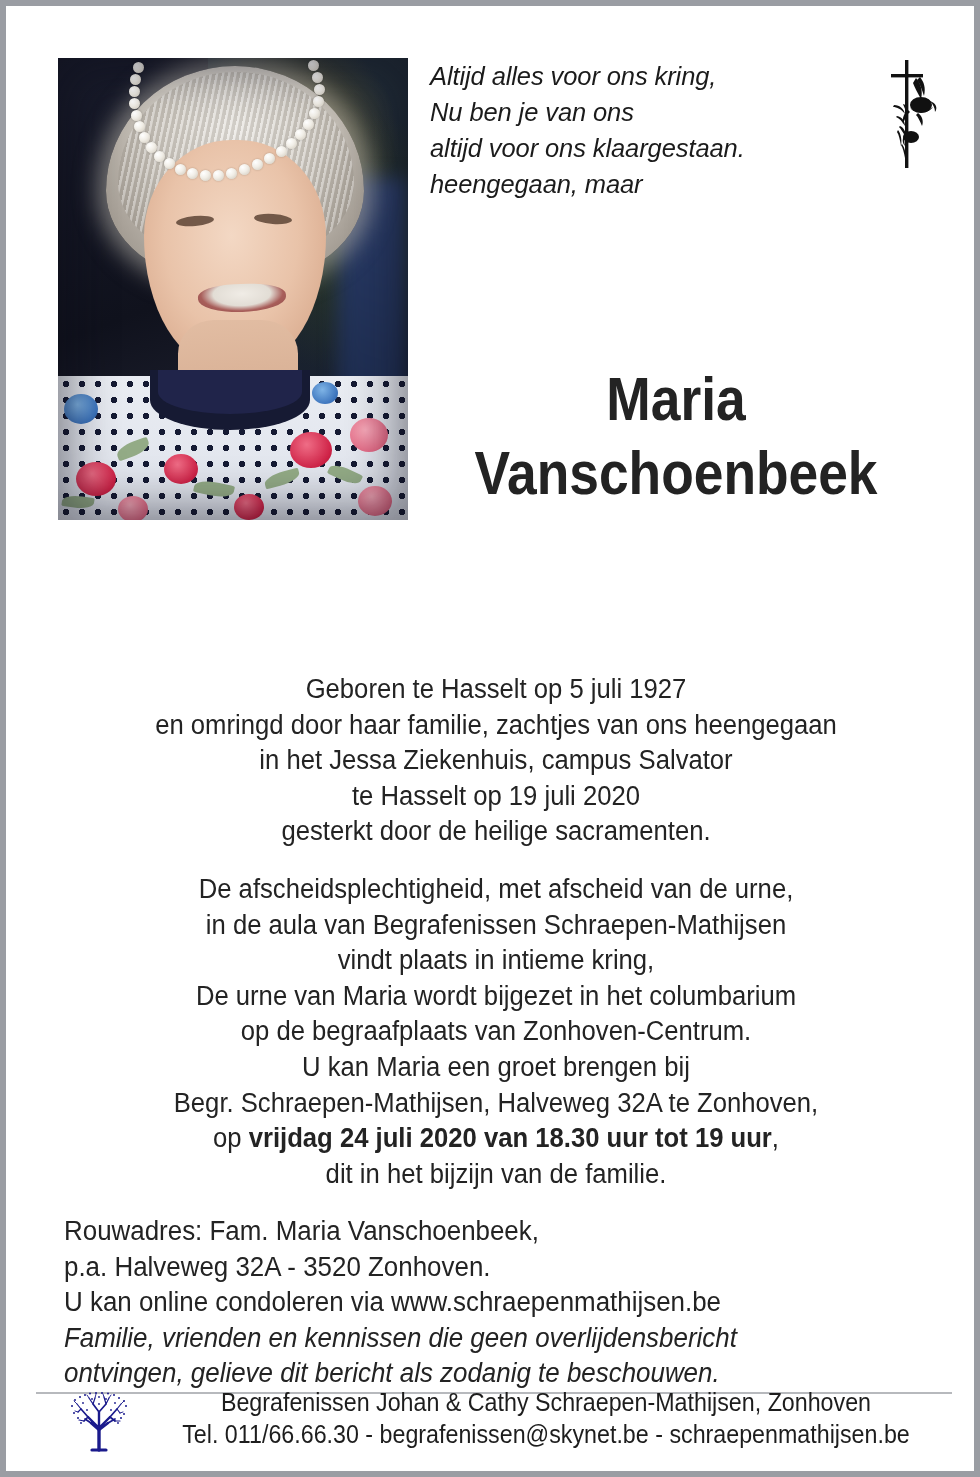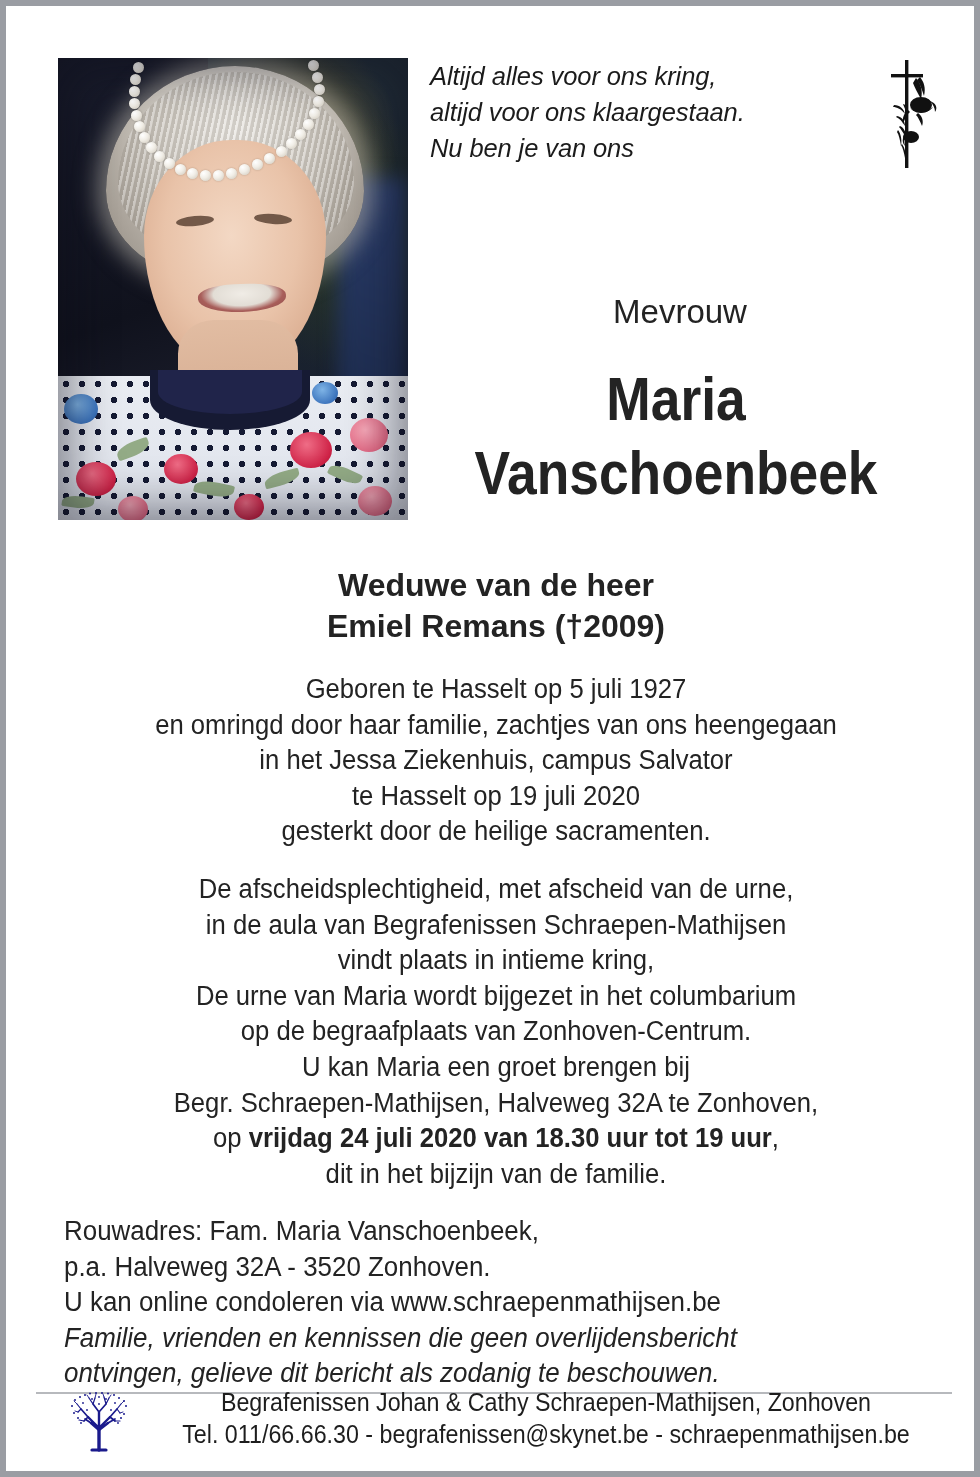--- a/index.html
+++ b/index.html
@@ -307,34 +307,30 @@
         <ellipse cx="39" cy="79" rx="8" ry="6"></ellipse>
         <path d="M33 76 C30 80 30 85 33 88 C32 84 32 80 34 77 Z"></path>
         <path d="M30 86 C33 90 34 95 33 100 C32 95 31 90 29 87 Z"></path>
         <path d="M26 72 C29 76 30 82 29 88 C28 82 27 77 25 74 Z"></path>
       </g>
     </svg>
   </div>
 
   <div id="poem">
     <div>Altijd alles voor ons kring,</div>
+    <div>Nu ben je van ons</div>
     <div>altijd voor ons klaargestaan.</div>
-    <div>Nu ben je van ons</div>
-  </div>
-
-  <div id="mevrouw">Mevrouw</div>
+    <div>heengegaan, maar</div>
+  </div>
+
   <div id="name">
     <span class="nm-line">Maria</span>
     <span class="nm-line">Vanschoenbeek</span>
   </div>
 
-  <div id="widow">
-    <div>Weduwe van de heer</div>
-    <div>Emiel Remans (†2009)</div>
-  </div>
 
   <div id="born">
     <div>Geboren te Hasselt op 5 juli 1927</div>
     <div>en omringd door haar familie, zachtjes van ons heengegaan</div>
     <div>in het Jessa Ziekenhuis, campus Salvator</div>
     <div>te Hasselt op 19 juli 2020</div>
     <div>gesterkt door de heilige sacramenten.</div>
   </div>
 
   <div id="ceremony">

